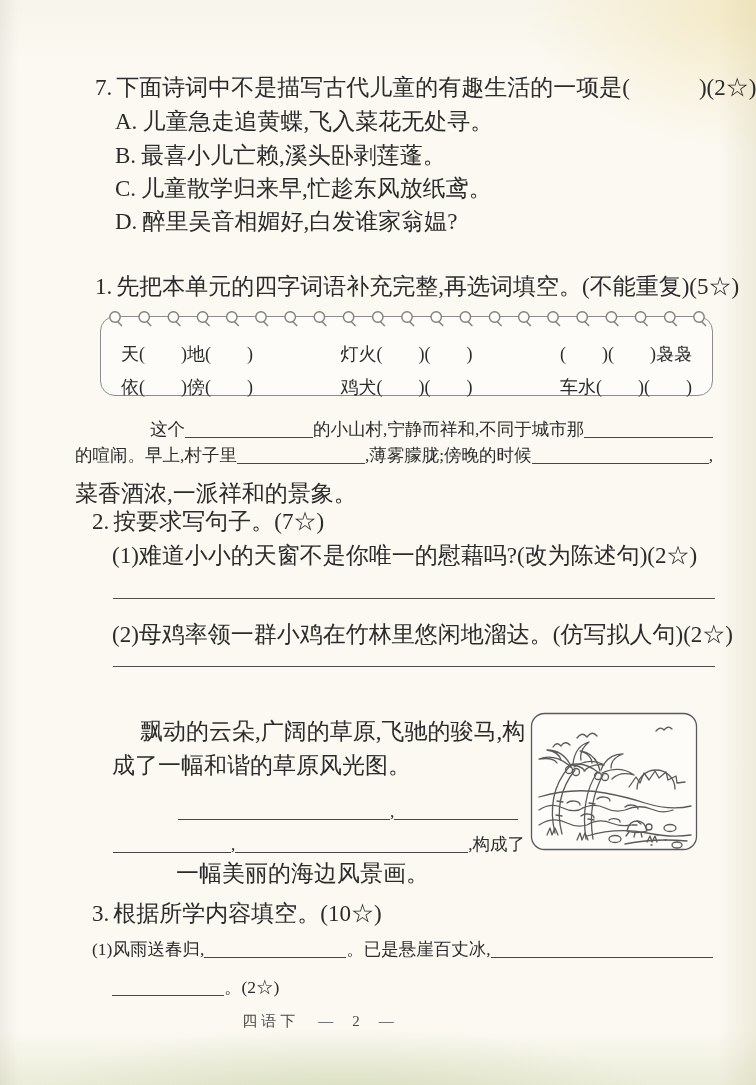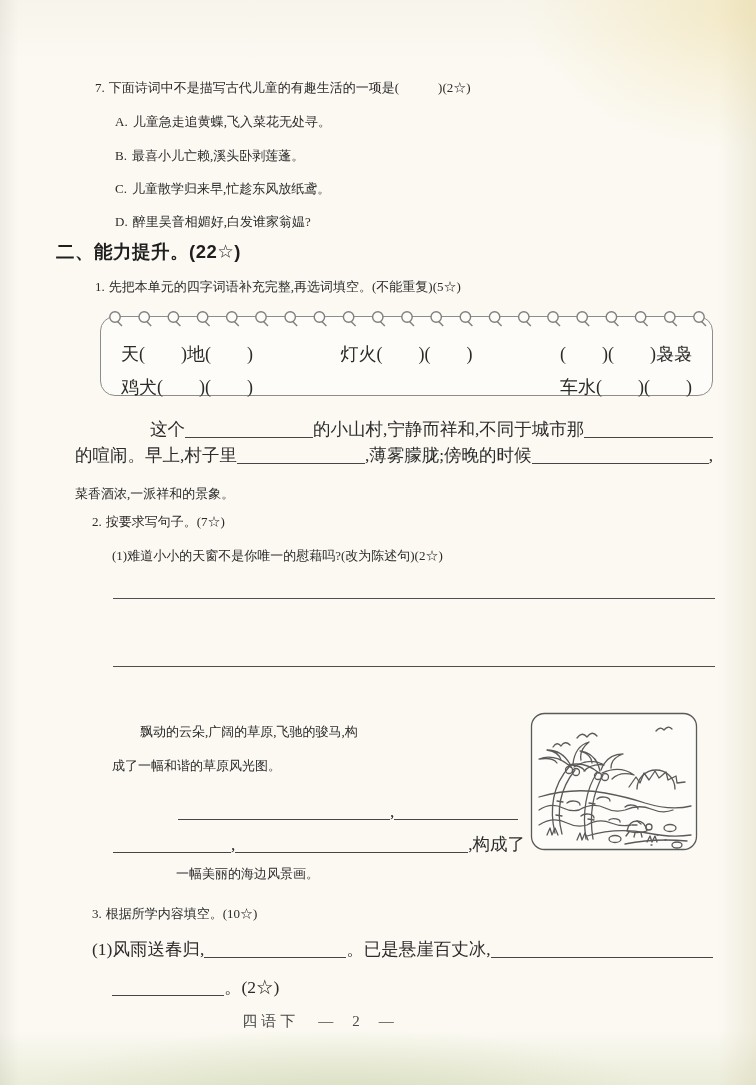--- a/index.html
+++ b/index.html
@@ -12,21 +12,21 @@
     position:relative;width:756px;height:1085px;
     background-color:#fbf9f2;
     background-image:
       radial-gradient(ellipse 320px 200px at 99% 1%, rgba(238,220,160,.5), transparent 70%),
       radial-gradient(ellipse 420px 90px at 45% 101%, rgba(188,200,150,.35), transparent 75%),
       linear-gradient(90deg, rgba(120,118,105,.10), transparent 2.5%),
       linear-gradient(270deg, rgba(205,198,160,.28), transparent 5%),
       linear-gradient(0deg, rgba(198,206,160,.30), transparent 5%),
       linear-gradient(180deg, rgba(245,242,230,.6), transparent 6%);
   }
-  .line{position:absolute;white-space:nowrap;font-size:13px;line-height:23px;}
+  .line{position:absolute;white-space:nowrap;font-size:23px;line-height:23px;}
   .num{margin-right:4px;}
   .optlabel{margin-right:5px;}
   .sect{font-family:"Liberation Sans","DejaVu Sans",sans-serif;font-weight:700;font-size:18.5px;color:#1e1e1e;letter-spacing:.5px;}
   .blank{display:inline-block;border-bottom:1.2px solid #454545;height:18px;position:relative;top:3px;}
   .rule{position:absolute;height:0;border-bottom:1.2px solid #4f4f4f;}
   .flexline{position:absolute;display:flex;align-items:baseline;white-space:nowrap;font-size:17.5px;line-height:23px;}
   .grow{flex:1 1 auto;}
   
   #wordbox{
     position:absolute;left:100px;top:316px;width:613px;height:80px;
@@ -61,21 +61,20 @@
   <div class="line" style="left:115px;top:177px;">
     <span class="optlabel">C.</span><span>儿童散学归来早,忙趁东风放纸鸢。</span>
   </div>
   <div class="line" style="left:115px;top:144px;">
     <span class="optlabel">B.</span><span>最喜小儿亡赖,溪头卧剥莲蓬。</span>
   </div>
   <div class="line" style="left:115px;top:210px;">
     <span class="optlabel">D.</span><span>醉里吴音相媚好,白发谁家翁媪?</span>
   </div>
 
-  <div class="line sect" style="left:56px;top:240px;">二、能力提升。(22☆)</div>
 
   <div class="line" style="left:95px;top:275px;">
     <span class="num">1.</span><span>先把本单元的四字词语补充完整,再选词填空。(不能重复)(5☆)</span>
   </div>
 
   <div id="wordbox">
     <svg id="loops" viewBox="0 0 604 22">
         <g fill="#fdfcf8" stroke="#7f7f7f" stroke-width="1.4">
           <circle cx="10" cy="10" r="5.2"></circle>
           <path d="M12.5 14.5 l4.5 4.5"></path>
@@ -120,20 +119,21 @@
           <circle cx="594" cy="10" r="5.2"></circle>
           <path d="M596.5 14.5 l4.5 4.5"></path>
         </g>
       </svg>
     <div class="wrow">
       <span>天(　　)地(　　)</span>
       <span>灯火(　　)(　　)</span>
       <span>(　　)(　　)袅袅</span>
     </div>
     <div class="wrow">
+      <span>依(　　)傍(　　)</span>
       <span>鸡犬(　　)(　　)</span>
       <span>车水(　　)(　　)</span>
     </div>
   </div>
 
   <div class="flexline" style="left:150px;top:416px;width:563px;">
     <span>这个</span>
     <span class="blank" style="width:128px;"></span>
     <span>的小山村,宁静而祥和,不同于城市那</span>
     <span class="blank grow"></span>
@@ -148,20 +148,23 @@
   <div class="line" style="left:75px;top:482px;">菜香酒浓,一派祥和的景象。</div>
 
   <div class="line" style="left:92px;top:510px;">
     <span class="num">2.</span><span>按要求写句子。(7☆)</span>
   </div>
   <div class="line" style="left:112px;top:544px;">
     <span>(1)</span><span>难道小小的天窗不是你唯一的慰藉吗?(改为陈述句)(2☆)</span>
   </div>
   <div class="rule" style="left:113px;top:598px;width:602px;"></div>
 
+  <div class="line" style="left:112px;top:623px;">
+    <span>(2)</span><span>母鸡率领一群小鸡在竹林里悠闲地溜达。(仿写拟人句)(2☆)</span>
+  </div>
   <div class="rule" style="left:113px;top:666px;width:602px;"></div>
 
   <div class="line" style="left:140px;top:720px;">飘动的云朵,广阔的草原,飞驰的骏马,构</div>
   <div class="line" style="left:112px;top:754px;">成了一幅和谐的草原风光图。</div>
 
   <div class="flexline" style="left:178px;top:798px;width:340px;">
     <span class="blank" style="width:212px;"></span>
     <span>,</span>
     <span class="blank grow"></span>
   </div>

